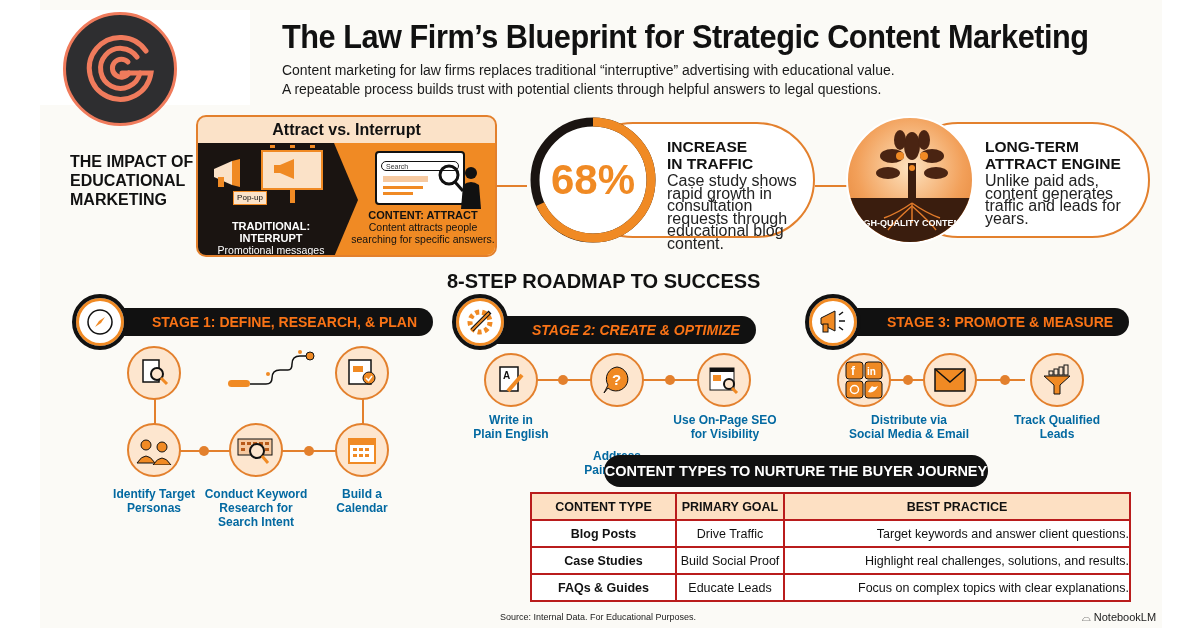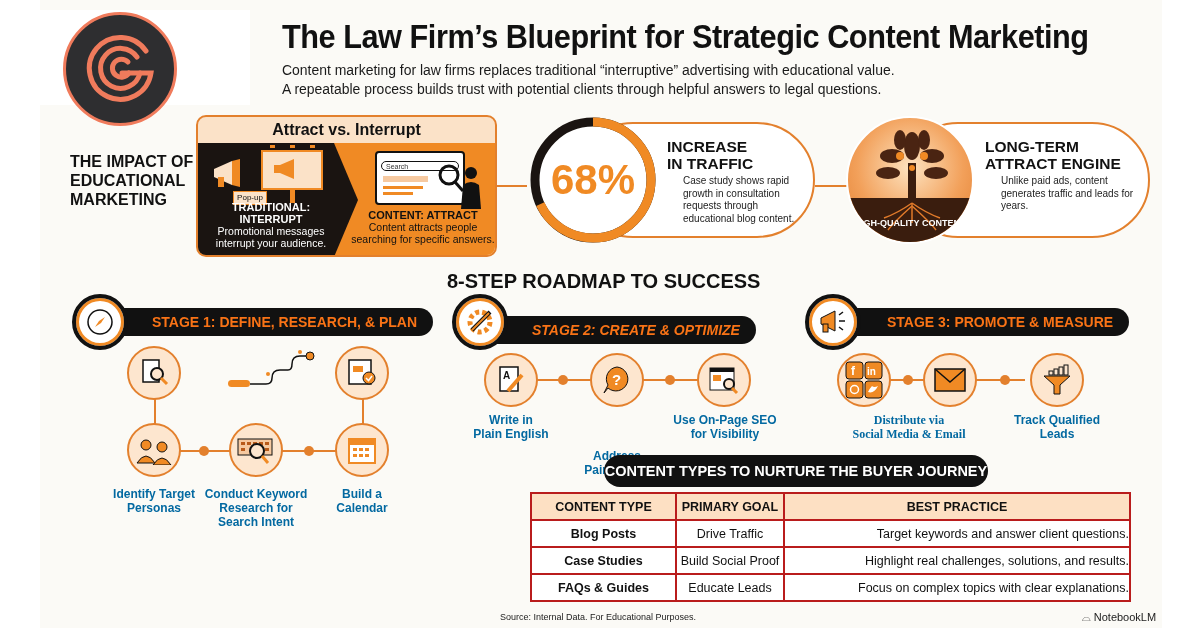--- a/index.html
+++ b/index.html
@@ -15,21 +15,21 @@
   
   .attract { left: 196px; top: 115px; width: 301px; height: 142px; border: 2px solid #e3802d; border-radius: 10px; background: #fbe2c8; overflow: hidden; }
   .attract-head { height: 26px; text-align: center; font-weight: 700; font-size: 16px; line-height: 26px; }
   .attract-body { position: absolute; left: 0; top: 26px; width: 100%; height: 114px; background: #f08a24; }
   .attract-left { position: absolute; left: 0; top: 0; width: 160px; height: 114px; background: #1a1411; clip-path: polygon(0 0, 85% 0, 100% 50%, 85% 100%, 0 100%); }
   .attract-caption { position: absolute; text-align: center; font-size: 10.5px; line-height: 12px; }
   .attract-caption b { display: block; font-size: 11px; }
   
   .pill { border: 2px solid #e3802d; border-radius: 70px; background: #fff; }
   .stat-title { font-weight: 700; font-size: 15.5px; line-height: 17px; color: #111; }
-  .stat-body { font-size: 10px; line-height: 12.5px; color: #222; margin-top: 3px; margin-left: 16px; }
+  .stat-body { font-size: 16px; line-height: 12.5px; color: #222; margin-top: 3px; }
   .roadmap-title { left: 447px; top: 270px; font-size: 20px; font-weight: 700; color: #111; white-space: nowrap; }
   .stage-pill { position: absolute; height: 28px; background: #111; color: #f97316; border-radius: 14px; font-weight: 700; font-size: 14px; line-height: 28px; padding-left: 52px; padding-right: 16px; white-space: nowrap; }
   .stage-icon { position: absolute; width: 56px; height: 56px; border-radius: 50%; background: #fff; border: 4px solid #111; box-shadow: 0 0 0 3px #f08a24 inset; display: flex; align-items: center; justify-content: center; }
   .step-circle { position: absolute; width: 54px; height: 54px; border-radius: 50%; background: #fde6cf; border: 2px solid #e3802d; display: flex; align-items: center; justify-content: center; }
   .step-label { position: absolute; text-align: center; font-weight: 700; font-size: 12px; line-height: 14px; color: #0369a1; white-space: nowrap; }
   .hline { position: absolute; height: 2px; background: #e3802d; }
   .vline { position: absolute; width: 2px; background: #e3802d; }
   .dot { position: absolute; width: 10px; height: 10px; border-radius: 50%; background: #e3802d; }
   .ct-pill { left: 604px; top: 455px; width: 384px; height: 32px; background: #111; color: #fff; border-radius: 16px; font-weight: 700; font-size: 14.5px; line-height: 32px; text-align: center; white-space: nowrap; }
   table.ct { position: absolute; left: 530px; top: 492px; width: 601px; border-collapse: collapse; font-size: 12.5px; }
@@ -84,21 +84,21 @@
     <svg class="abs" style="left:60px;top:2px" width="70" height="62" viewBox="0 0 70 62">
       <rect x="12" y="0" width="5" height="3" fill="#f08a24"></rect>
         <rect x="32" y="0" width="5" height="3" fill="#f08a24"></rect>
         <rect x="52" y="0" width="5" height="3" fill="#f08a24"></rect>
       <rect x="4" y="6" width="60" height="38" fill="#fbe2c8" stroke="#f08a24" stroke-width="2"></rect>
       <path d="M22 20 L36 14 L36 34 L22 28Z" fill="#f08a24"></path>
         <rect x="16" y="20" width="6" height="8" fill="#f08a24"></rect>
       <rect x="32" y="44" width="5" height="14" fill="#f08a24"></rect>
     </svg>
     <div class="abs" style="left:35px;top:48px;width:34px;height:14px;background:#fbe2c8;border:1px solid #f08a24;font-size:8px;line-height:12px;text-align:center;color:#111;">Pop-up</div>
-    <div class="attract-caption" style="left:4px;top:58px;width:138px;color:#fff;">
+    <div class="attract-caption" style="left:4px;top:77px;width:138px;color:#fff;">
       <b>TRADITIONAL: INTERRUPT</b>
       <span>Promotional messages</span><br>
       <span>interrupt your audience.</span>
     </div>
 
     <div class="abs" style="left:177px;top:8px;width:90px;height:54px;background:#fff;border:2px solid #111;border-radius:4px;">
       <div style="margin:8px 4px 0 4px;height:10px;border:1px solid #111;border-radius:5px;font-size:7px;line-height:9px;padding-left:4px;color:#333;">Search</div>
       <div style="margin:5px 6px 0;height:6px;width:45px;background:#f6c9a0;"></div>
       <div style="margin:4px 6px 0;height:3px;width:40px;background:#f08a24;"></div>
       <div style="margin:3px 6px 0;height:3px;width:30px;background:#f08a24;"></div>
@@ -342,21 +342,21 @@
   <svg width="34" height="34" viewBox="0 0 34 34">
       <g fill="#fde6cf" stroke="#111">
         <rect x="9" y="8" width="4" height="4"></rect>
         <rect x="14" y="6" width="4" height="6"></rect>
         <rect x="19" y="4" width="4" height="8"></rect>
         <rect x="24" y="2" width="4" height="10"></rect>
       </g>
       <path d="M4 13 L30 13 L20 22 L20 31 L14 31 L14 22Z" fill="#f08a24" stroke="#111"></path>
     </svg>
 </div>
-<div class="step-label" style="left:844px;top:413px;width:130px;font-family:Liberation Serif, serif;">
+<div class="step-label" style="left:844px;top:413px;width:130px;">
   <div>Distribute via</div>
   <div>Social Media &amp; Email</div>
 </div>
 <div class="step-label" style="left:1004px;top:413px;width:106px;">
   <div>Track Qualified</div>
   <div>Leads</div>
 </div>
 
 <div class="abs ct-pill">CONTENT TYPES TO NURTURE THE BUYER JOURNEY</div>
 <table class="ct">

